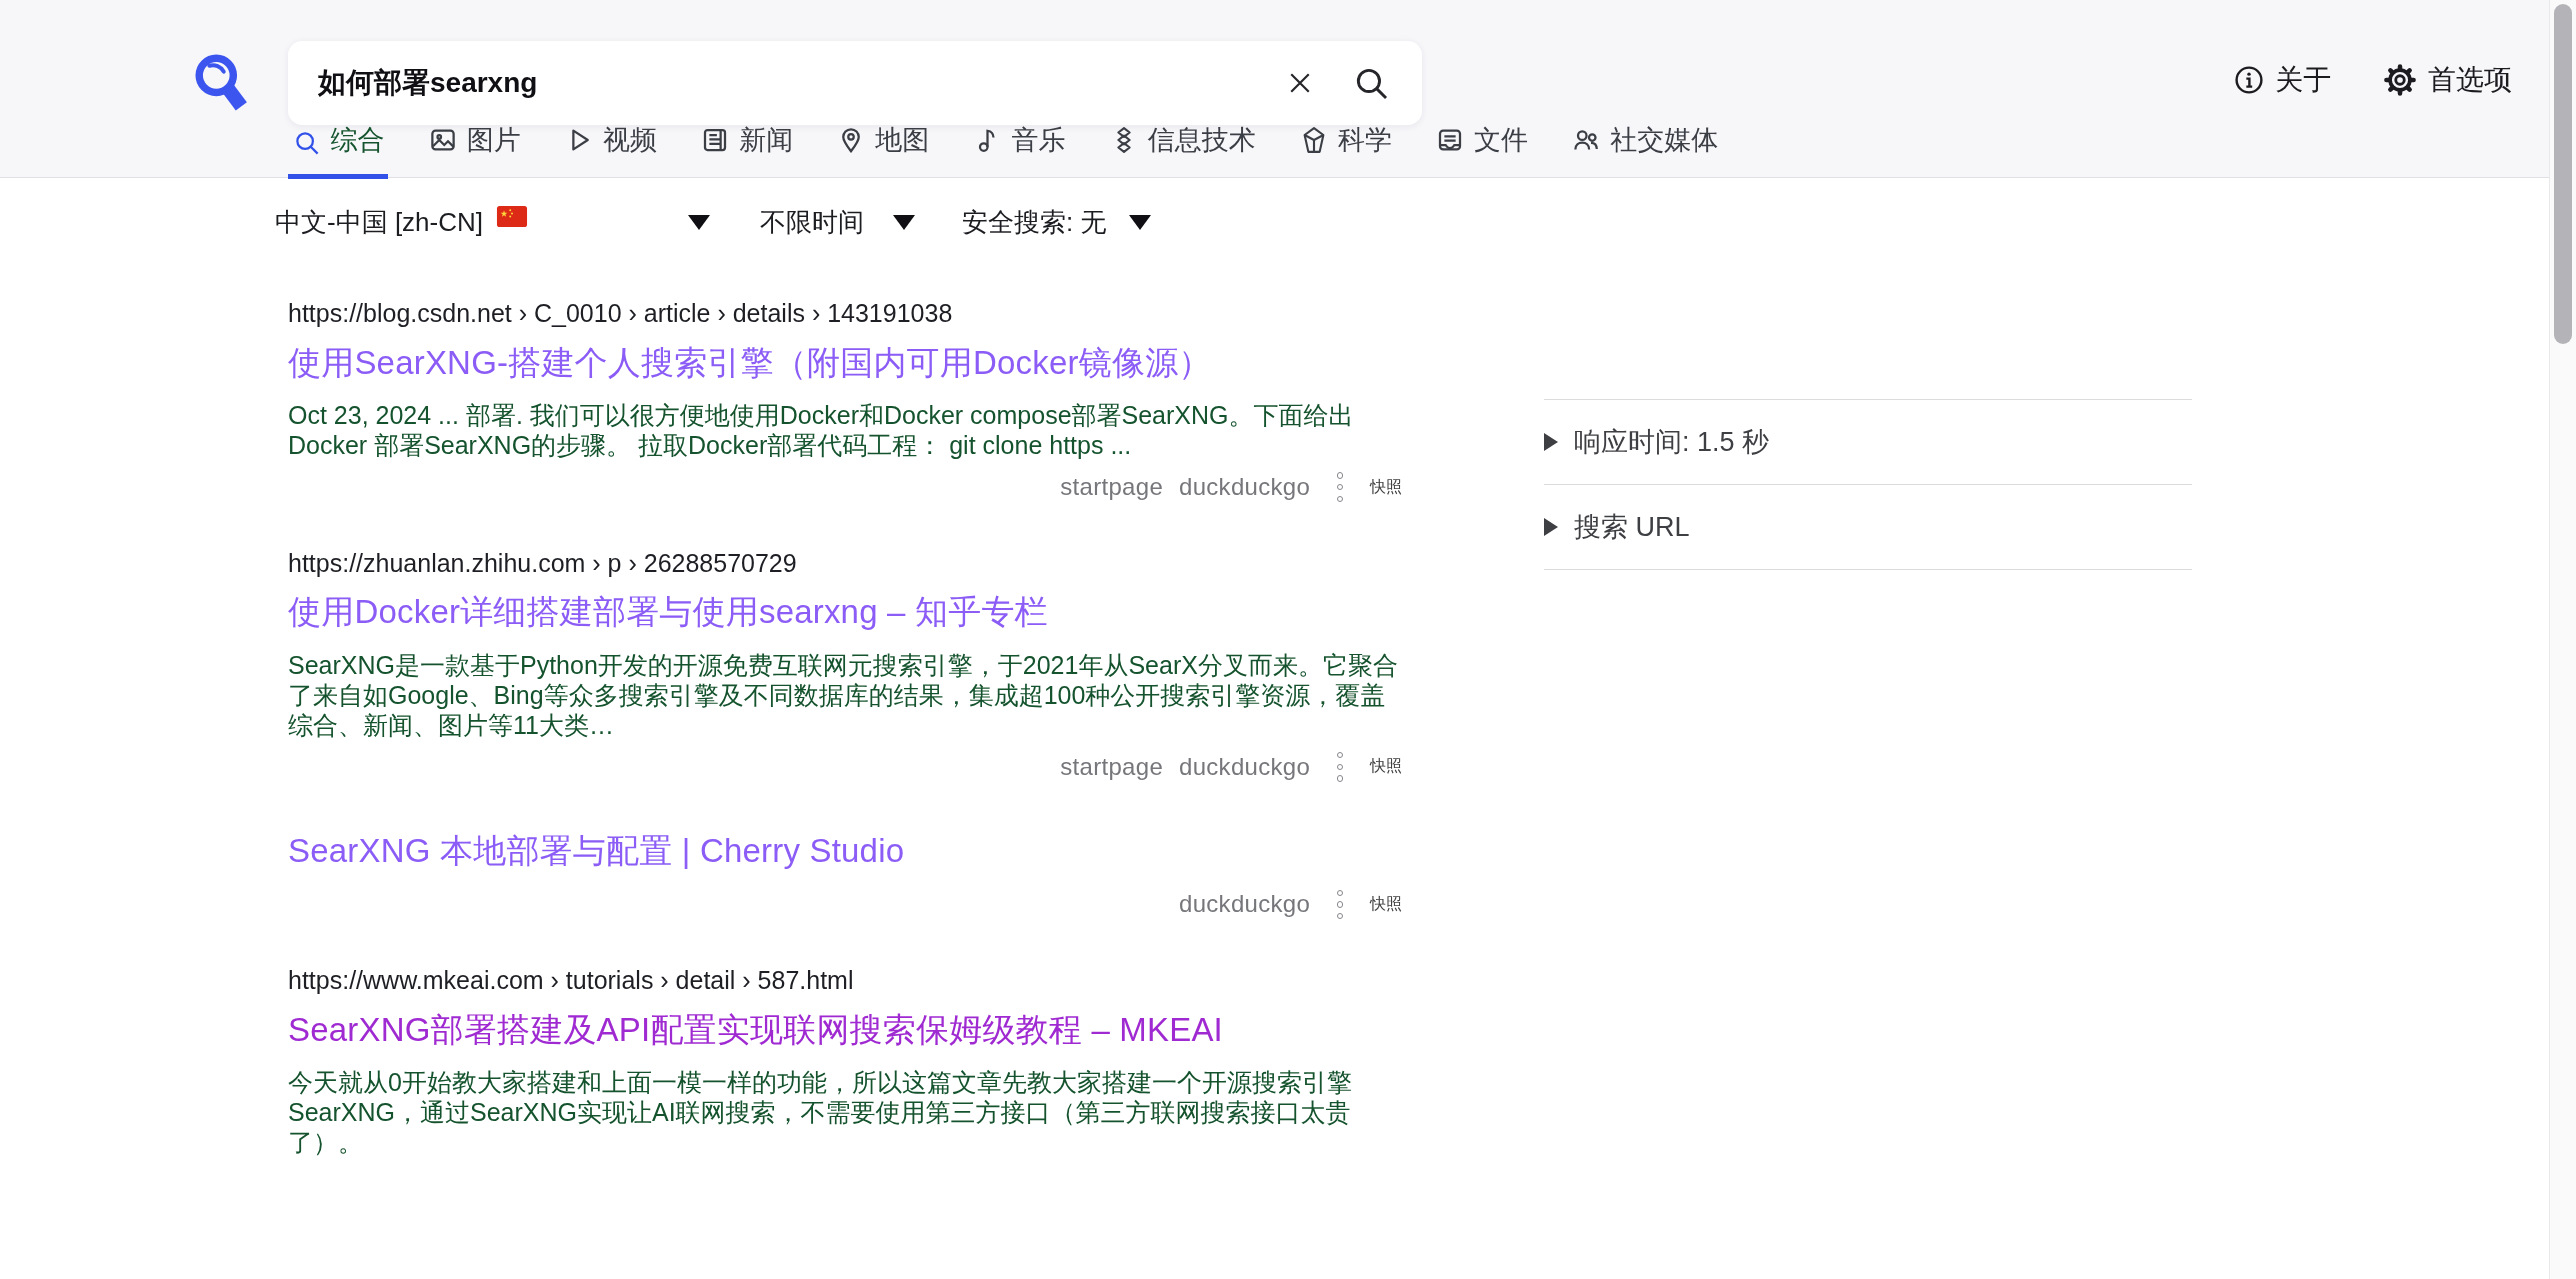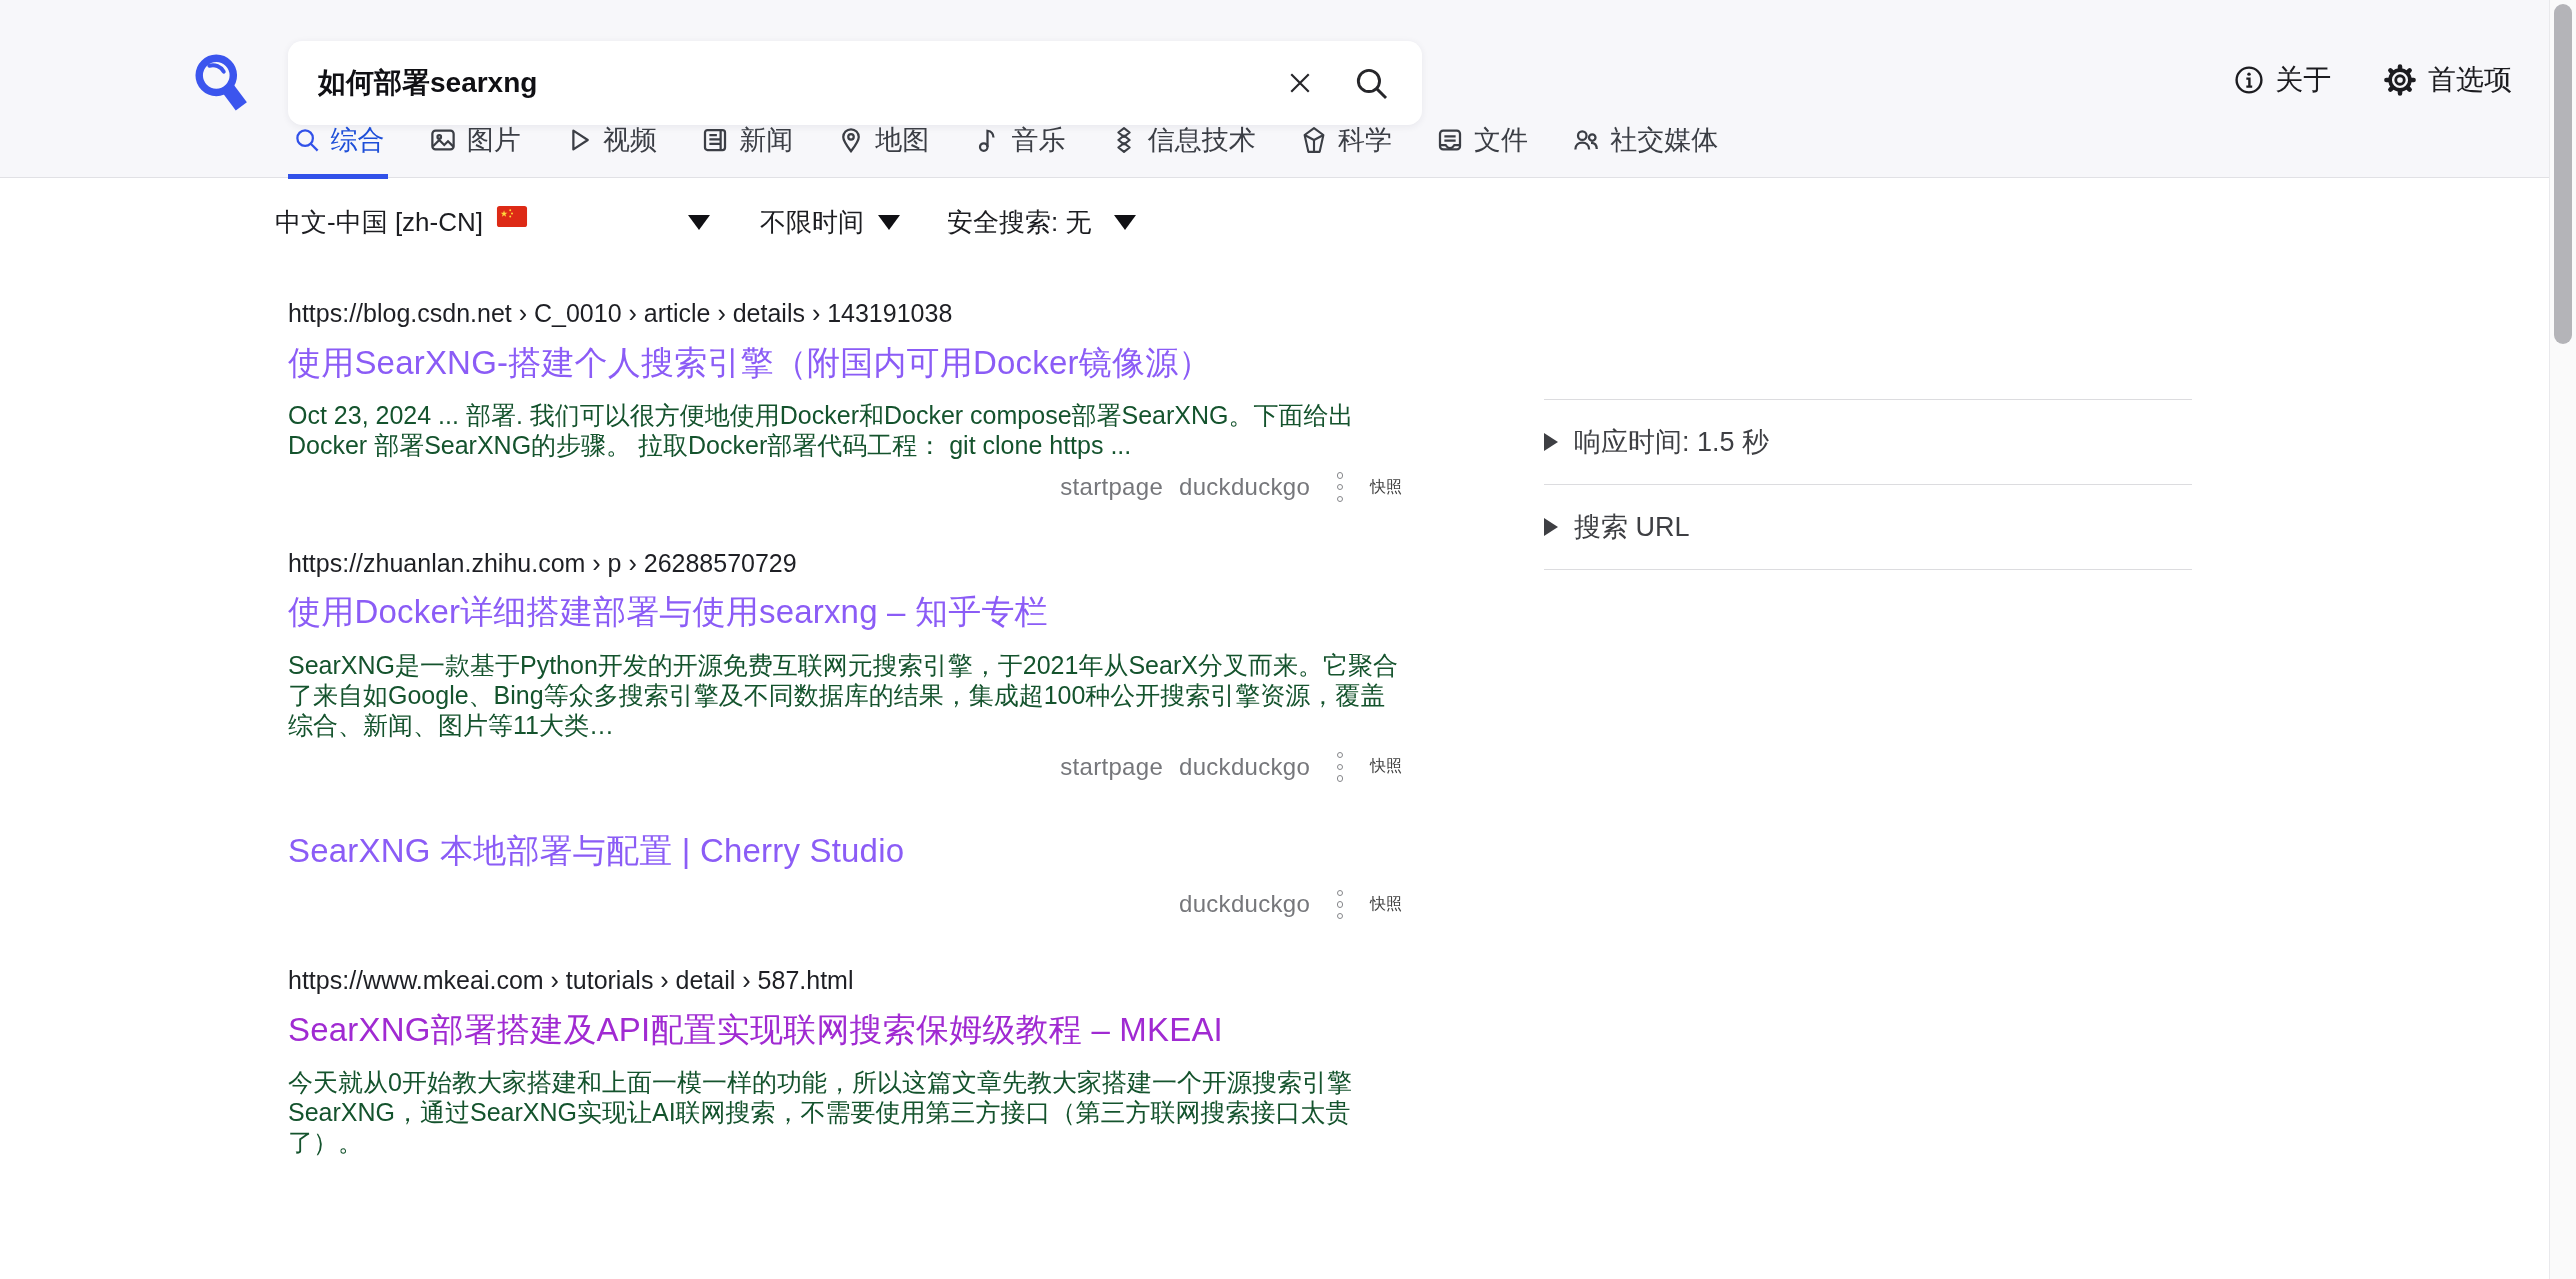--- a/index.html
+++ b/index.html
@@ -21,28 +21,28 @@
 
   .top-links { position:absolute; right:64px; top:61px; display:flex; gap:52px;
     font-size:28px; color:#1c1c20; }
   .top-link { display:flex; align-items:center; gap:10.7px; cursor:pointer; text-decoration:none; color:#1c1c20; }
 
   
   .tabs { position:absolute; left:288px; bottom:-1.8px; display:flex; gap:36px; }
   .tab { display:flex; align-items:center; gap:9px; font-size:27px; color:#3b3e45;
     padding:0 3.6px 16px 3.6px; border-bottom:5.4px solid transparent; cursor:pointer; text-decoration:none; }
   .tab svg { stroke:#3b3e45; }
-  .tab.active { color:#1d4ed8; border-bottom-color:#3151e9; }
+  .tab.active { color:#14532d; border-bottom-color:#3151e9;align-items:flex-end; }
   .tab.active svg { stroke:#3151e9; }
 
   
   .filters { display:flex; align-items:center; margin:27px 0 0 275px; font-size:26px; color:#1c1d21; }
   .filter { display:flex; align-items:center; cursor:pointer; }
   .filter-language { width:435px; justify-content:space-between; }
-  .filter-time { margin-left:50px; gap:14px; }
+  .filter-time { margin-left:50px; gap:29px; }
   .filter-safe { margin-left:47px; gap:23px; }
   .flag { margin-left:12.5px; }
   .caret-down { width:0; height:0; border-left:11.6px solid transparent;
     border-right:11.6px solid transparent; border-top:15px solid #101014; }
 
   
   .main { position:relative; width:100%; }
   .results { margin-left:288px; margin-top:59px; width:1114px; }
   .result { margin-bottom:45px; }
   .r-url { display:block; font-size:25px; color:#1e1f24; text-decoration:none; }

